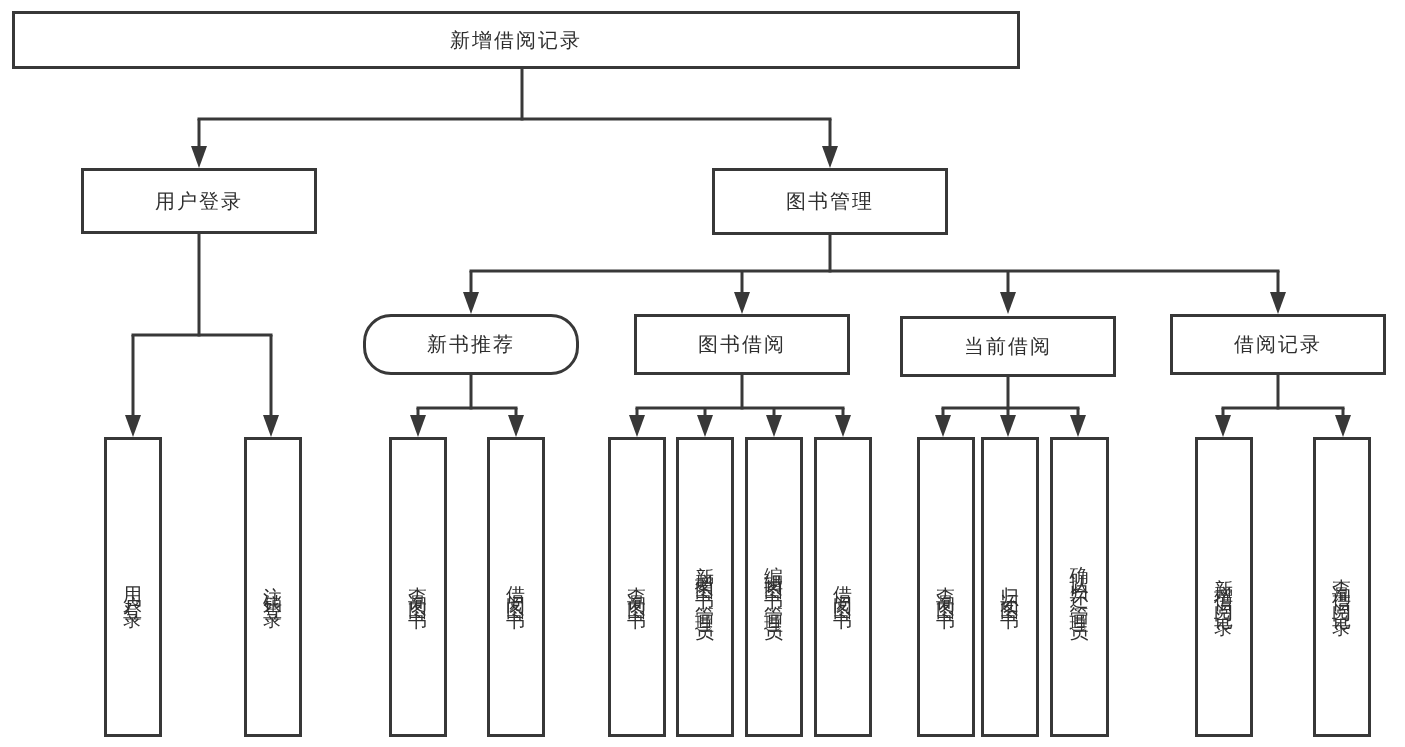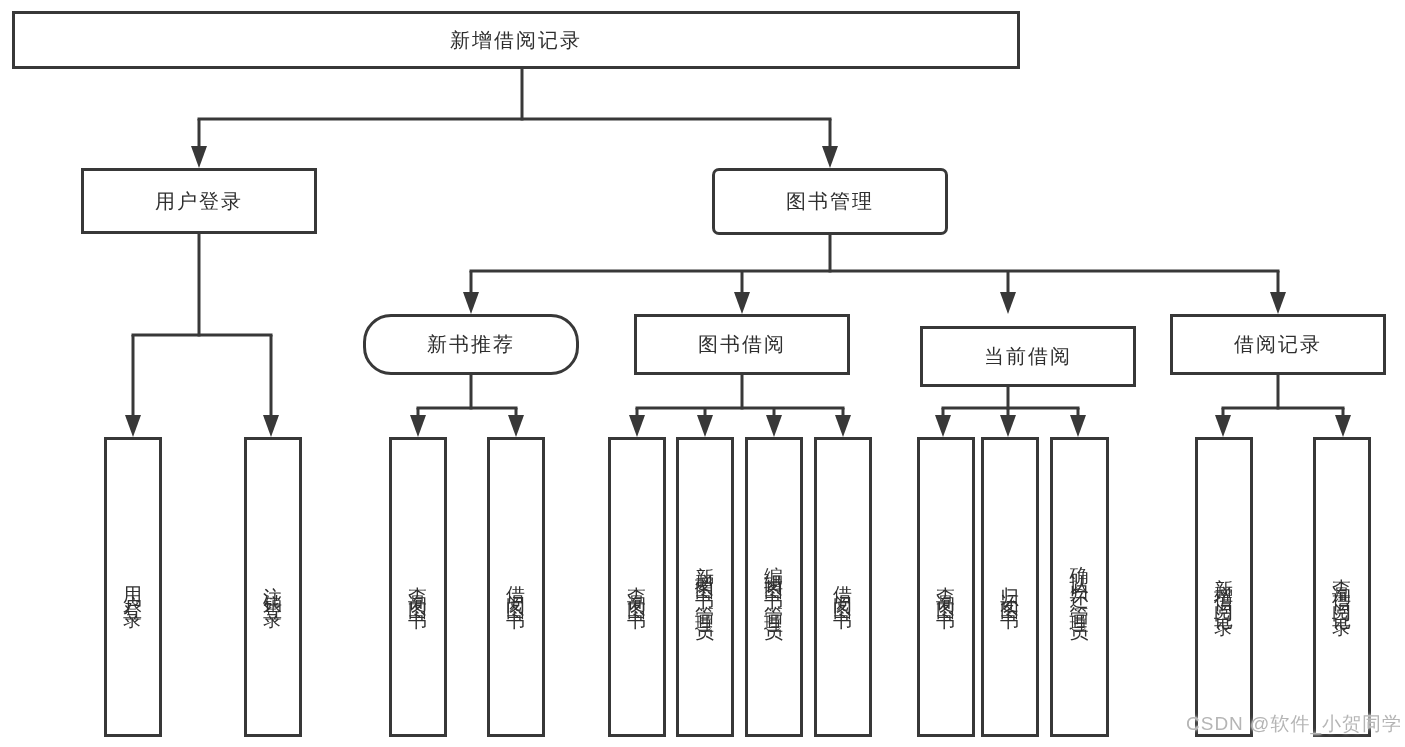--- a/index.html
+++ b/index.html
@@ -99,33 +99,32 @@
       <line x1="1278" y1="375" x2="1278" y2="409.5" stroke="#383838" stroke-width="3"></line>
       <line x1="1221.5" y1="408" x2="1344.5" y2="408" stroke="#383838" stroke-width="3"></line>
       <line x1="1223" y1="408" x2="1223" y2="417" stroke="#383838" stroke-width="3"></line>
       <polygon points="1215,415 1231,415 1223,437" fill="#383838"></polygon>
       <line x1="1343" y1="408" x2="1343" y2="417" stroke="#383838" stroke-width="3"></line>
       <polygon points="1335,415 1351,415 1343,437" fill="#383838"></polygon>
     </svg>
   <div id="boxes">
       <div class="node h" style="left: 12px; top: 11px; width: 1008px; height: 58px; border-color: rgb(56, 56, 56); color: rgb(47, 47, 47); background: rgb(255, 255, 255);">新增借阅记录</div>
       <div class="node h" style="left: 81px; top: 168px; width: 236px; height: 66px; border-color: rgb(56, 56, 56); color: rgb(47, 47, 47); background: rgb(255, 255, 255);">用户登录</div>
-      <div class="node h" style="left: 712px; top: 168px; width: 236px; height: 67px; border-color: rgb(56, 56, 56); color: rgb(47, 47, 47); background: rgb(255, 255, 255); border-radius: 7px;">图书管理</div>
+      <div class="node h" style="left: 712px; top: 168px; width: 236px; height: 67px; border-color: rgb(56, 56, 56); color: rgb(47, 47, 47); background: rgb(255, 255, 255);">图书管理</div>
       <div class="node h" style="left: 363px; top: 314px; width: 216px; height: 61px; border-color: rgb(56, 56, 56); color: rgb(47, 47, 47); background: rgb(255, 255, 255); border-radius: 28px;">新书推荐</div>
       <div class="node h" style="left: 634px; top: 314px; width: 216px; height: 61px; border-color: rgb(56, 56, 56); color: rgb(47, 47, 47); background: rgb(255, 255, 255);">图书借阅</div>
-      <div class="node h" style="left: 900px; top: 326px; width: 216px; height: 61px; border-color: rgb(56, 56, 56); color: rgb(47, 47, 47); background: rgb(255, 255, 255); margin-left: 20px;">当前借阅</div>
+      <div class="node h" style="left: 900px; top: 316px; width: 216px; height: 61px; border-color: rgb(56, 56, 56); color: rgb(47, 47, 47); background: rgb(255, 255, 255);">当前借阅</div>
       <div class="node h" style="left: 1170px; top: 314px; width: 216px; height: 61px; border-color: rgb(56, 56, 56); color: rgb(47, 47, 47); background: rgb(255, 255, 255);">借阅记录</div>
       <div class="node v" style="left: 104px; top: 437px; width: 58px; height: 300px; border-color: rgb(56, 56, 56); color: rgb(47, 47, 47); background: rgb(255, 255, 255);">用户登录</div>
       <div class="node v" style="left: 244px; top: 437px; width: 58px; height: 300px; border-color: rgb(56, 56, 56); color: rgb(47, 47, 47); background: rgb(255, 255, 255);">注销登录</div>
       <div class="node v" style="left: 389px; top: 437px; width: 58px; height: 300px; border-color: rgb(56, 56, 56); color: rgb(47, 47, 47); background: rgb(255, 255, 255);">查询图书</div>
       <div class="node v" style="left: 487px; top: 437px; width: 58px; height: 300px; border-color: rgb(56, 56, 56); color: rgb(47, 47, 47); background: rgb(255, 255, 255);">借阅图书</div>
       <div class="node v" style="left: 608px; top: 437px; width: 58px; height: 300px; border-color: rgb(56, 56, 56); color: rgb(47, 47, 47); background: rgb(255, 255, 255);">查询图书</div>
       <div class="node v" style="left: 676px; top: 437px; width: 58px; height: 300px; border-color: rgb(56, 56, 56); color: rgb(47, 47, 47); background: rgb(255, 255, 255);">新增图书（管理员）</div>
       <div class="node v" style="left: 745px; top: 437px; width: 58px; height: 300px; border-color: rgb(56, 56, 56); color: rgb(47, 47, 47); background: rgb(255, 255, 255);">编辑图书（管理员）</div>
       <div class="node v" style="left: 814px; top: 437px; width: 58px; height: 300px; border-color: rgb(56, 56, 56); color: rgb(47, 47, 47); background: rgb(255, 255, 255);">借阅图书</div>
       <div class="node v" style="left: 917px; top: 437px; width: 58px; height: 300px; border-color: rgb(56, 56, 56); color: rgb(47, 47, 47); background: rgb(255, 255, 255);">查询图书</div>
       <div class="node v" style="left: 981px; top: 437px; width: 58px; height: 300px; border-color: rgb(56, 56, 56); color: rgb(47, 47, 47); background: rgb(255, 255, 255);">归还图书</div>
       <div class="node v" style="left: 1050px; top: 437px; width: 59px; height: 300px; border-color: rgb(56, 56, 56); color: rgb(47, 47, 47); background: rgb(255, 255, 255);">确认归还（管理员）</div>
       <div class="node v" style="left: 1195px; top: 437px; width: 58px; height: 300px; border-color: rgb(56, 56, 56); color: rgb(47, 47, 47); background: rgb(255, 255, 255);">新增借阅记录</div>
       <div class="node v" style="left: 1313px; top: 437px; width: 58px; height: 300px; border-color: rgb(56, 56, 56); color: rgb(47, 47, 47); background: rgb(255, 255, 255);">查询借阅记录</div>
     </div>
-  <div id="watermark" style="color: rgb(181, 181, 181);">CSDN @软件_小贺同学</div>
 </div>
 
 </body></html>

